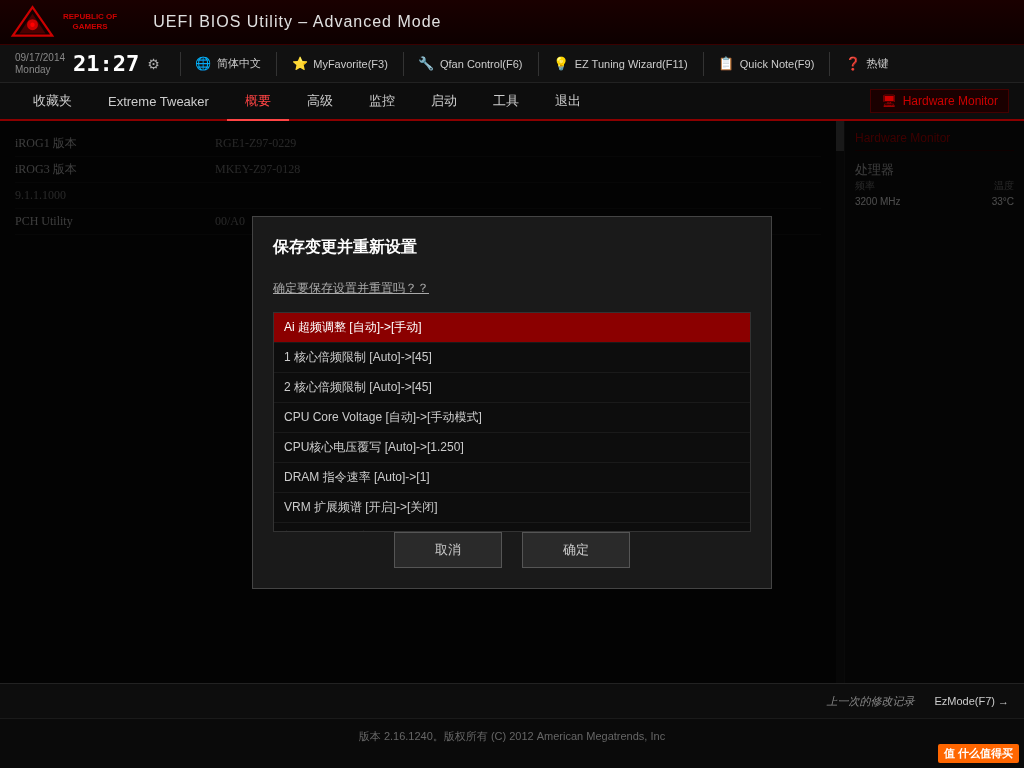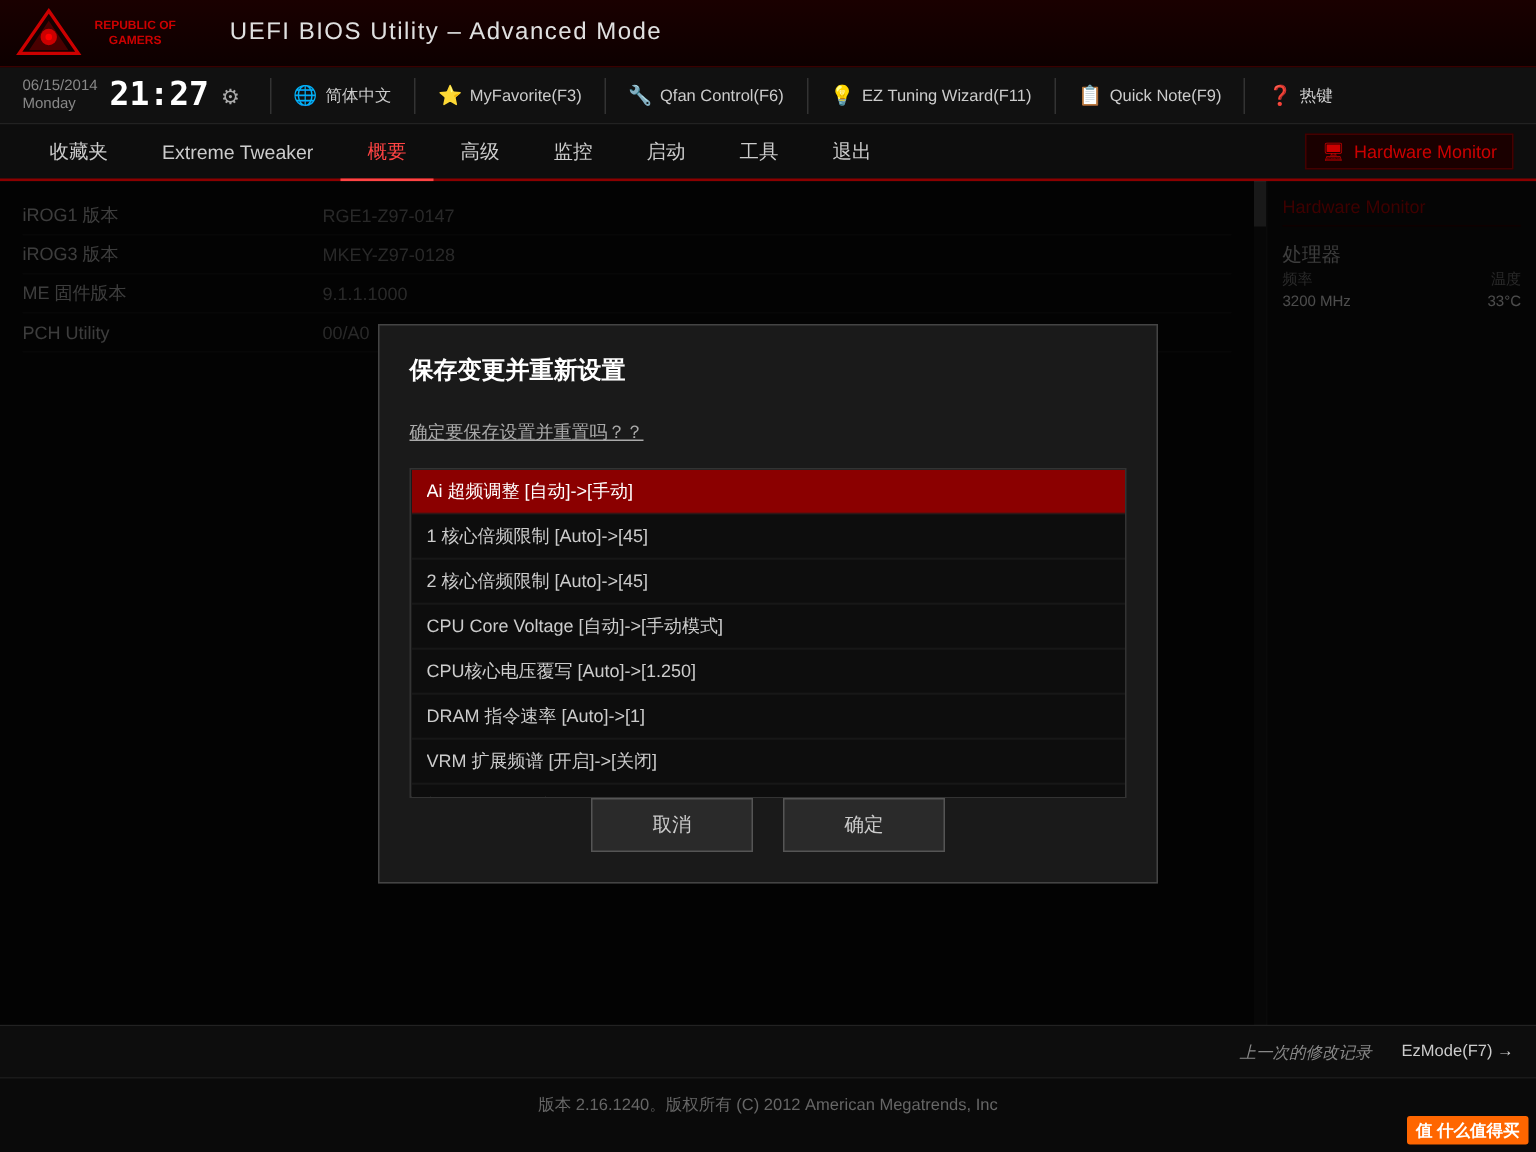--- a/index.html
+++ b/index.html
@@ -163,20 +163,21 @@
 
     
     .left-content {
       flex: 1;
       padding: 10px 15px;
       background: #0a0a0a;
     }
 
     .info-table {
       width: 100%;
+      font-family: Liberation Serif, serif;
     }
 
     .info-row {
       display: flex;
       align-items: center;
       height: 26px;
       border-bottom: 1px solid #1a1a1a;
     }
 
     .info-label {
@@ -388,21 +389,21 @@
       <div>REPUBLIC OF</div>
       <div>GAMERS</div>
     </div>
   </div>
   <div class="bios-title">UEFI BIOS Utility – Advanced Mode</div>
 </div>
 
 <div class="toolbar-bar">
   <div class="datetime-block">
     <div>
-      <div class="date-text">06/15/2014</div>
+      <div class="date-text">09/17/2014</div>
       <div class="date-text">Monday</div>
     </div>
     <div class="time-text">21:27</div>
     <span class="gear-icon-inline">⚙</span>
   </div>
   <div class="toolbar-divider"></div>
   <div class="toolbar-item">
     <span class="icon">🌐</span>
     <span>简体中文</span>
   </div>
@@ -448,28 +449,27 @@
     <span>Hardware Monitor</span>
   </div>
 </div>
 
 <div style="display:flex; width:100%; height:562px; position:relative; background:#0a0a0a;">
 
   <div class="left-content">
     <div class="info-table">
       <div class="info-row">
         <div class="info-label">iROG1 版本</div>
-        <div class="info-value">RGE1-Z97-0147</div>
+        <div class="info-value">RGE1-Z97-0229</div>
       </div>
       <div class="info-row">
         <div class="info-label">iROG3 版本</div>
         <div class="info-value">MKEY-Z97-0128</div>
       </div>
       <div class="info-row">
-        <div class="info-label">ME 固件版本</div>
         <div class="info-value">9.1.1.1000</div>
       </div>
       <div class="info-row">
         <div class="info-label">PCH Utility</div>
         <div class="info-value">00/A0</div>
       </div>
     </div>
   </div>
 
   <div class="scroll-indicator">

